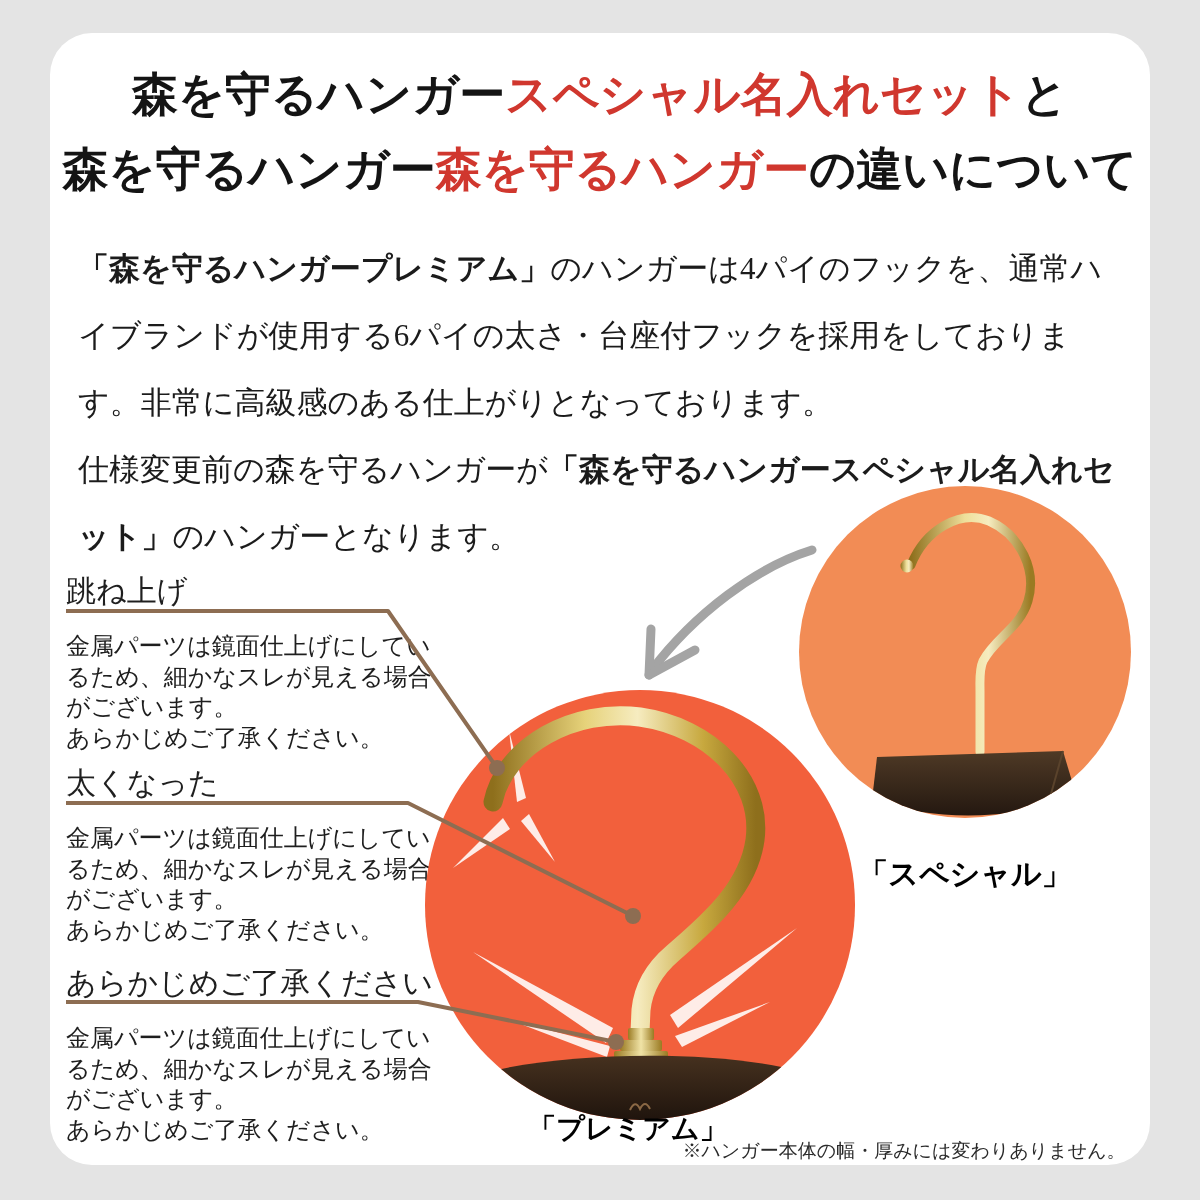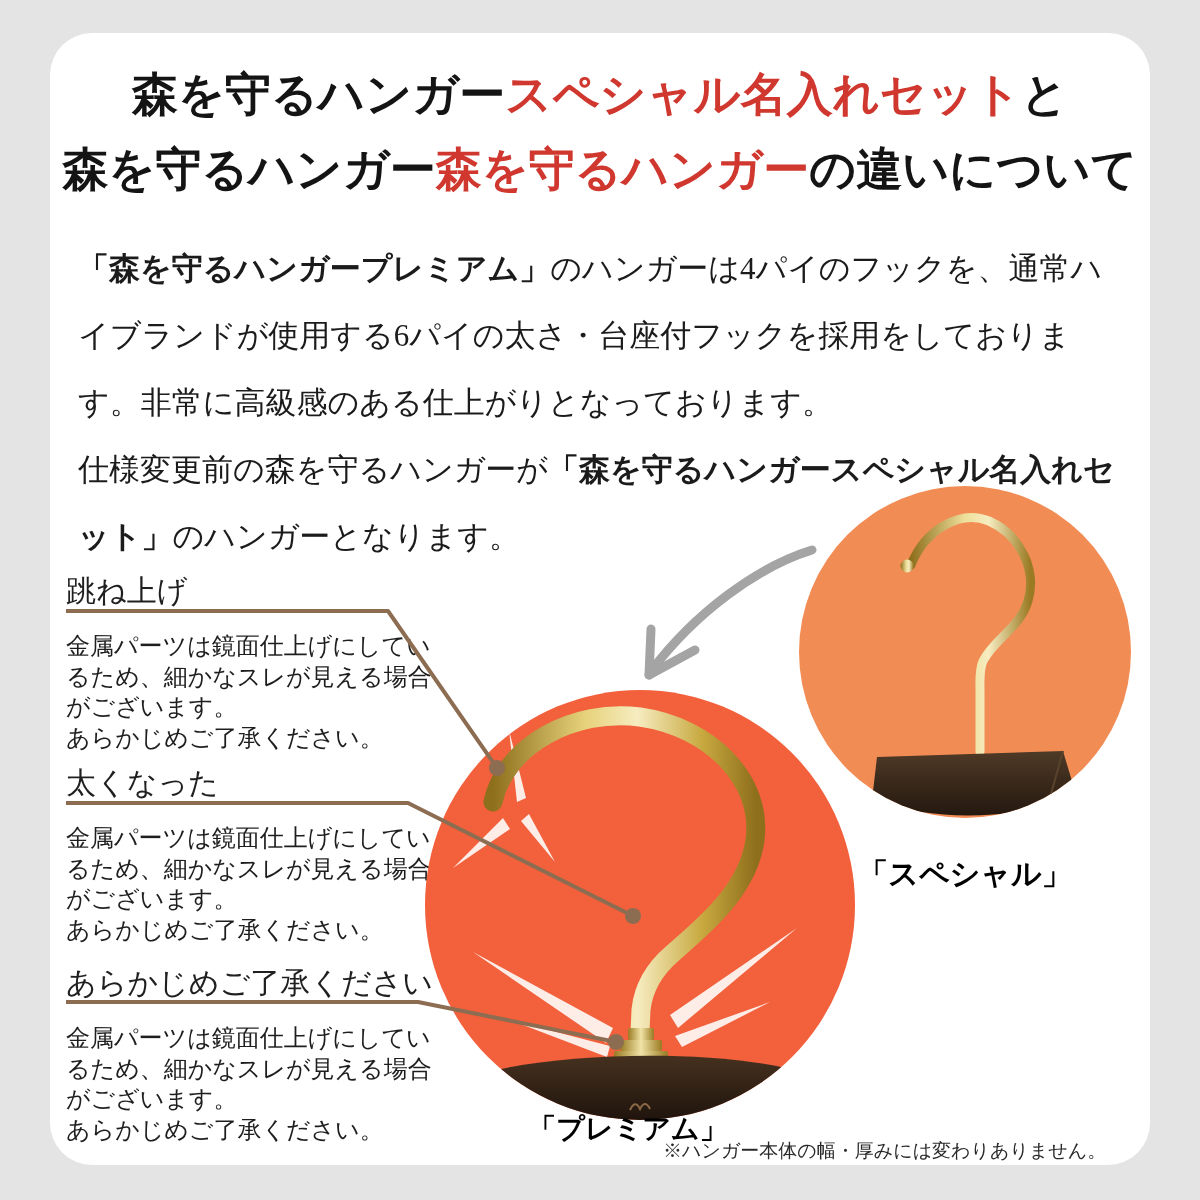--- a/index.html
+++ b/index.html
@@ -35,21 +35,21 @@
   .circle-special{left:799px;top:486px;width:332px;height:332px;background:#f28c55;}
   .circle-premium{left:425px;top:690px;width:430px;height:430px;background:#f2603c;}
   .circle svg{position:absolute;left:0;top:0;display:block;}
   .product-label{
     position:absolute;font-weight:bold;text-align:center;color:#000000;font-family:Liberation Mono, monospace;
   }
   .label-special{left:815px;top:854px;width:300px;font-size:30px;}
   .label-premium{left:478px;top:1110px;width:300px;font-size:28px;}
   .footnote{
     position:absolute;left:663px;top:1138px;width:482px;
-    text-align:left;font-size:19px;color:#2a2a2a;
+    text-align:center;font-size:19px;color:#2a2a2a;
   }
   .overlay,.arrow-svg{position:absolute;pointer-events:none;}
   .overlay{left:0;top:0;}
   .arrow-svg{left:595px;top:535px;}
 </style>
 </head>
 <body>
 
 <div class="stage">
 

